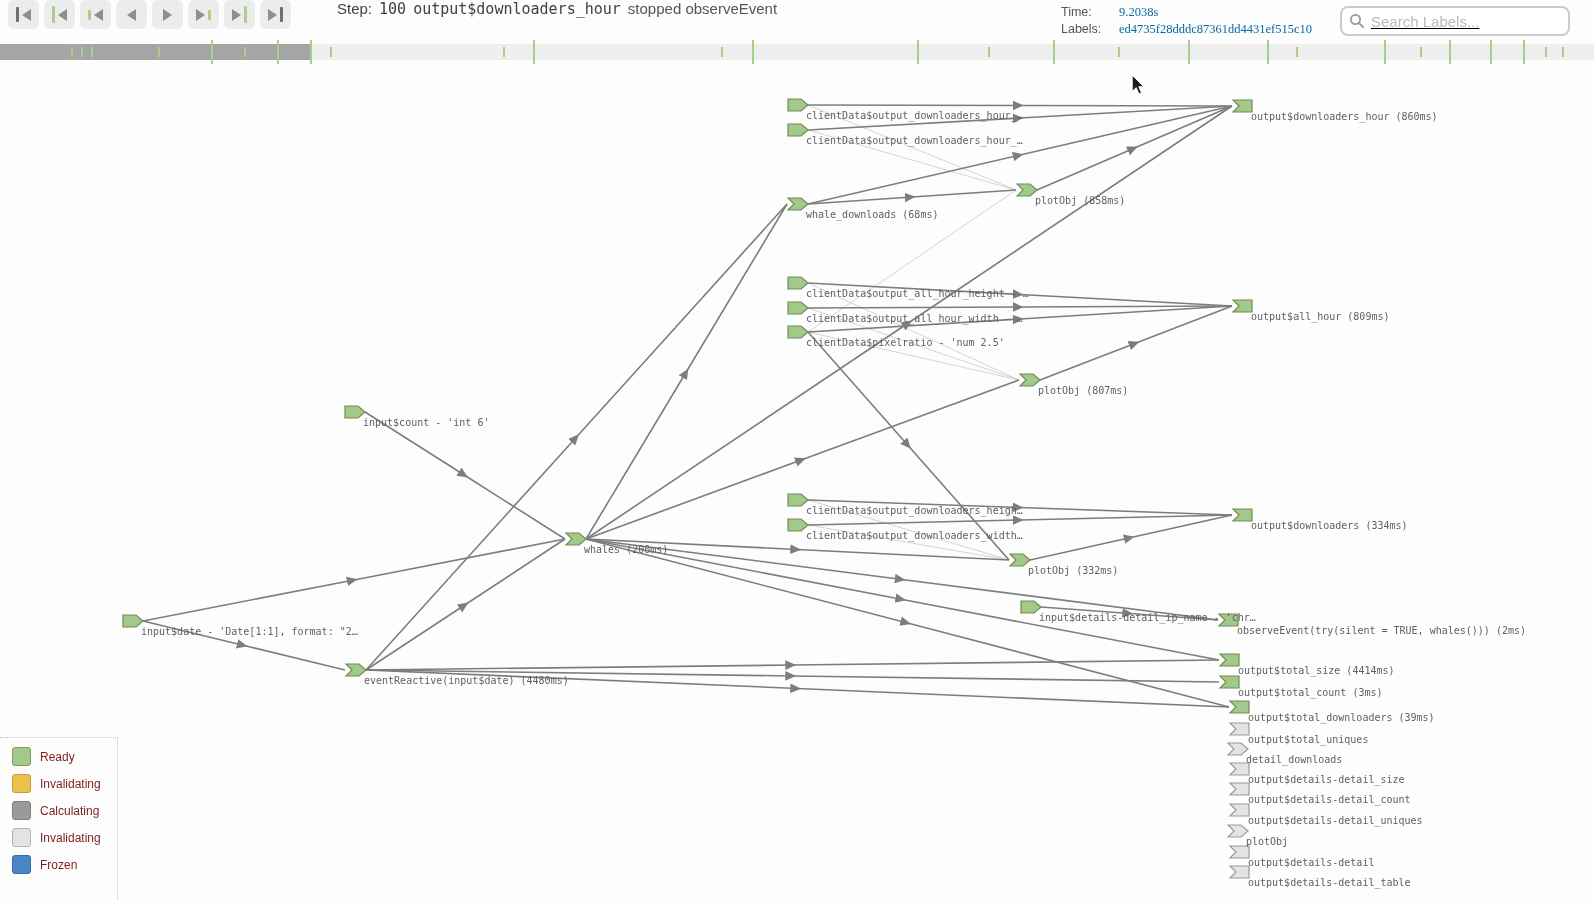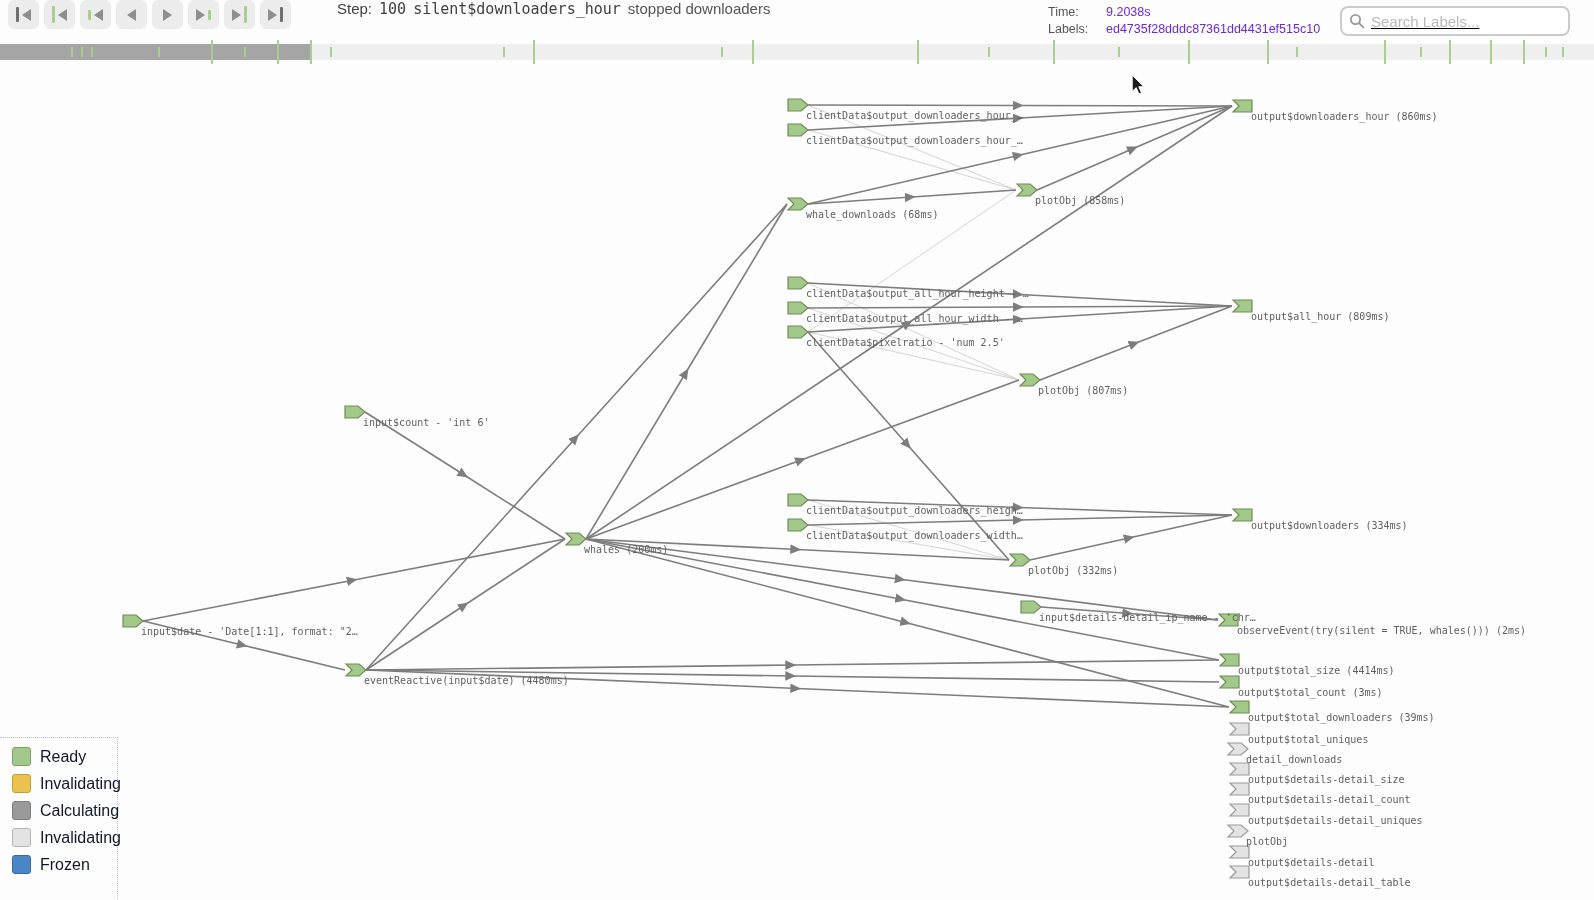--- a/index.html
+++ b/index.html
@@ -16,23 +16,23 @@
   .tri.left{border-top:6px solid transparent;border-bottom:6px solid transparent;border-right:9px solid #8e8e8e;}
   .tri.right{border-top:6px solid transparent;border-bottom:6px solid transparent;border-left:9px solid #8e8e8e;}
   .bar{width:3px;border-radius:1px;}
   .bar.dark{height:15px;background:#6f6f6f;}
   .bar.green-tall{height:17px;background:#a9cf8e;}
   .bar.green-short{height:10px;background:#a9cf8e;}
   .step-text{margin-left:46px;font-size:15px;color:#3f3f3f;display:flex;gap:7px;align-items:baseline;white-space:nowrap;}
   .mono{font-family:"DejaVu Sans Mono",monospace;}
   .step-action{color:#555;}
   .meta{position:absolute;left:1048px;top:4px;font-size:12.5px;color:#444;}
-  .meta .row{display:flex;line-height:17px;}
+  .meta .row{display:flex;line-height:17px;margin-left:13px;}
   .meta .mlabel{width:58px;color:#555;}
-  .meta .mval{font-family:Liberation Sans, sans-serif;color:#6d28d9;}
+  .meta .mval{font-family:Liberation Serif, serif;color:#0369a1;}
   .search{position:absolute;right:24px;top:6px;width:226px;height:26px;border:2px solid #cbcbcb;
           border-radius:8px;display:flex;align-items:center;background:#fff;text-decoration:underline;}
   .search svg{margin:0 4px 0 7px;flex:0 0 auto;}
   .search input{border:none;outline:none;flex:1;min-width:0;font:15px "Liberation Sans",sans-serif;color:#555;background:transparent;}
   .search input::placeholder{color:#b9b9b9;}
   
   .timeline{position:absolute;top:44px;left:0;width:1594px;height:16px;background:#efefef;}
   .tl-fill{position:absolute;left:0;top:0;height:16px;background:#a5a5a5;}
   .tick{position:absolute;width:2px;background:#a9cf8e;}
   .tick.short{top:3px;height:10px;}
@@ -42,21 +42,21 @@
   .edge{stroke:#7d7d7d;stroke-width:1.6;fill:none;}
   .edge.thin{stroke:#c9c9c9;stroke-width:0.8;}
   .nodepath{stroke-width:1.2;}
   .nlabel{font:10px "DejaVu Sans Mono",monospace;fill:#5f5f5f;}
   
   .legend{position:absolute;left:0;top:737px;width:118px;height:163px;background:#fdfdfd;
           border-top:1px dotted #c0c0c0;border-right:1px dotted #c0c0c0;
           padding:9px 0 0 12px;box-sizing:border-box;}
   .litem{display:flex;align-items:center;gap:9px;margin-bottom:8px;}
   .swatch{width:19px;height:19px;border-radius:3px;border:1.5px solid;box-sizing:border-box;flex:0 0 auto;}
-  .llabel{font-size:16px;color:#0f172a;}
+  .llabel{font-size:12px;color:#7f1d1d;}
   .cursor{position:absolute;left:1130px;top:74px;}
 </style>
 </head>
 <body>
 
 <div class="toolbar">
   <div class="tbar-buttons" id="tbar-buttons">
       <button class="tbtn">
         <span class="bar dark"></span>
         <span class="tri left"></span>
@@ -84,22 +84,22 @@
         <span class="bar green-tall"></span>
       </button>
       <button class="tbtn">
         <span class="tri right"></span>
         <span class="bar dark"></span>
       </button>
     </div>
   <div class="step-text">
     <span>Step:</span>
     <span class="mono">100</span>
-    <span class="mono">silent$downloaders_hour</span>
-    <span class="step-action">stopped downloaders</span>
+    <span class="mono">output$downloaders_hour</span>
+    <span class="step-action">stopped observeEvent</span>
   </div>
   <div class="meta">
     <div class="row">
       <span class="mlabel">Time:</span>
       <span class="mval">9.2038s</span>
     </div>
     <div class="row">
       <span class="mlabel">Labels:</span>
       <span class="mval">ed4735f28dddc87361dd4431ef515c10</span>
     </div>

